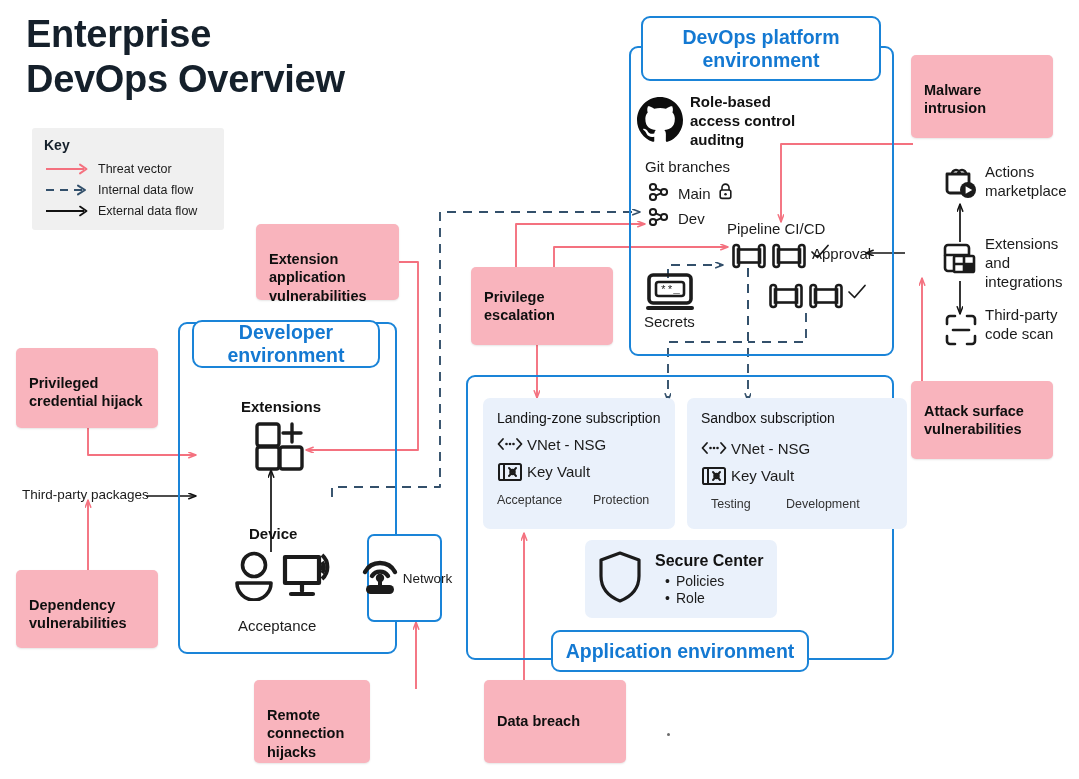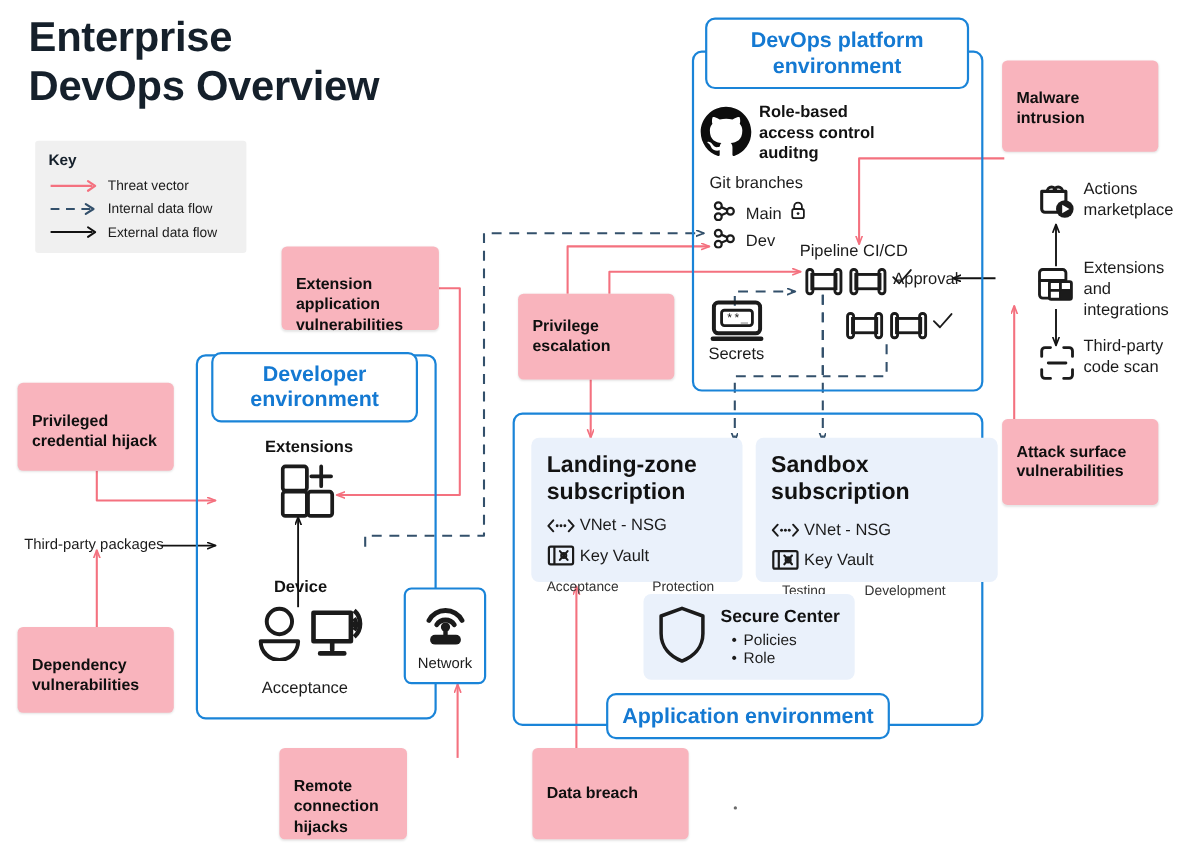--- a/index.html
+++ b/index.html
@@ -25,21 +25,21 @@
           font-weight:bold;line-height:1.27;color:#0f0f0f;box-shadow:0 1px 2px rgba(0,0,0,.10);}
 
   
   .envbox{border:2.2px solid #1a84d8;border-radius:9px;background:transparent;}
   .envlabel{background:#ffffff;border:2.2px solid #1a84d8;border-radius:9px;
             color:#1479d2;font-weight:bold;font-size:19.5px;line-height:1.18;
             display:flex;align-items:center;justify-content:center;text-align:center;}
 
   
   .subcard{background:#eaf1fb;border-radius:7px;padding:12px 14px;}
-  .subcard .sc-title{font-size:21px;font-weight:bold;line-height:1.2;color:#121212;}
+  .subcard .sc-title{font-size:14px;font-weight:normal;line-height:1.2;color:#121212;}
   .subcard .sc-row{display:flex;align-items:center;font-size:15px;color:#1b1b1b;margin-top:9px;}
   .subcard .sc-row .ic{width:30px;flex:0 0 30px;display:flex;align-items:center;}
   .subcard .sc-foot{display:flex;font-size:12.5px;color:#333;margin-top:11px;}
 
   
   .lbl{font-size:15px;color:#1b1b1b;}
   .lbl-b{font-size:15px;font-weight:bold;color:#121212;}
   .lbl-s{font-size:13.5px;color:#1b1b1b;}
 
   .icwrap{display:flex;align-items:center;}
@@ -141,21 +141,21 @@
         </svg>
       </span>
       <span>External data flow</span>
     </div>
   </div>
 
   <div class="abs envbox" style="left:178px;top:322px;width:219px;height:332px;"></div>
   <div class="abs envbox" style="left:629px;top:46px;width:265px;height:310px;"></div>
   <div class="abs envbox" style="left:466px;top:375px;width:428px;height:285px;"></div>
 
-  <div class="abs envlabel" style="left:192px;top:320px;width:188px;height:64px;">
+  <div class="abs envlabel" style="left:192px;top:320px;width:188px;height:48px;border-radius:10px;">
     <span>Developer environment</span>
   </div>
 
   <div class="abs lbl-b" style="left:241px;top:398px;">Extensions</div>
 
   <div class="abs" style="left:255px;top:421px;">
     <svg width="54" height="52" viewBox="0 0 54 52">
       <rect x="2" y="3" width="22" height="22" rx="2.5" fill="none" stroke="#1b1b1b" stroke-width="3.4"></rect>
       <rect x="2" y="26" width="22" height="22" rx="2.5" fill="none" stroke="#1b1b1b" stroke-width="3.4"></rect>
       <rect x="25" y="26" width="22" height="22" rx="2.5" fill="none" stroke="#1b1b1b" stroke-width="3.4"></rect>
@@ -180,21 +180,21 @@
       <path d="M41,13 a9.5,9.5 0 0 1 0,11" fill="none" stroke="#1b1b1b" stroke-width="4"></path>
       <circle cx="41" cy="18.5" r="2.6" fill="#1b1b1b"></circle>
     </svg>
   </div>
 
   <div class="abs lbl" style="left:238px;top:617px;">Acceptance</div>
 
   <div class="abs lbl-s" style="left:22px;top:487px;">Third-party packages</div>
 
   <div class="abs" style="left:367px;top:534px;width:75px;height:88px;border:2px solid #1a84d8;
-              border-radius:7px;background:#fff;display:flex;flex-direction:column;
+              border-radius:7px;background:#fff;display:flex;flex-direction:row;
               align-items:center;justify-content:center;">
     <span>
       <svg width="46" height="42" viewBox="0 0 46 42">
         <path d="M8,17 a17,17 0 0 1 30,0" fill="none" stroke="#1b1b1b" stroke-width="4.4" stroke-linecap="round"></path>
         <path d="M15,21 a9.5,9.5 0 0 1 16,0" fill="none" stroke="#1b1b1b" stroke-width="4.4" stroke-linecap="round"></path>
         <circle cx="23" cy="23" r="4.2" fill="#1b1b1b"></circle>
         <path d="M23,26 v5" stroke="#1b1b1b" stroke-width="4"></path>
         <rect x="9" y="30" width="28" height="9" rx="4.5" fill="#1b1b1b"></rect>
       </svg>
     </span>

